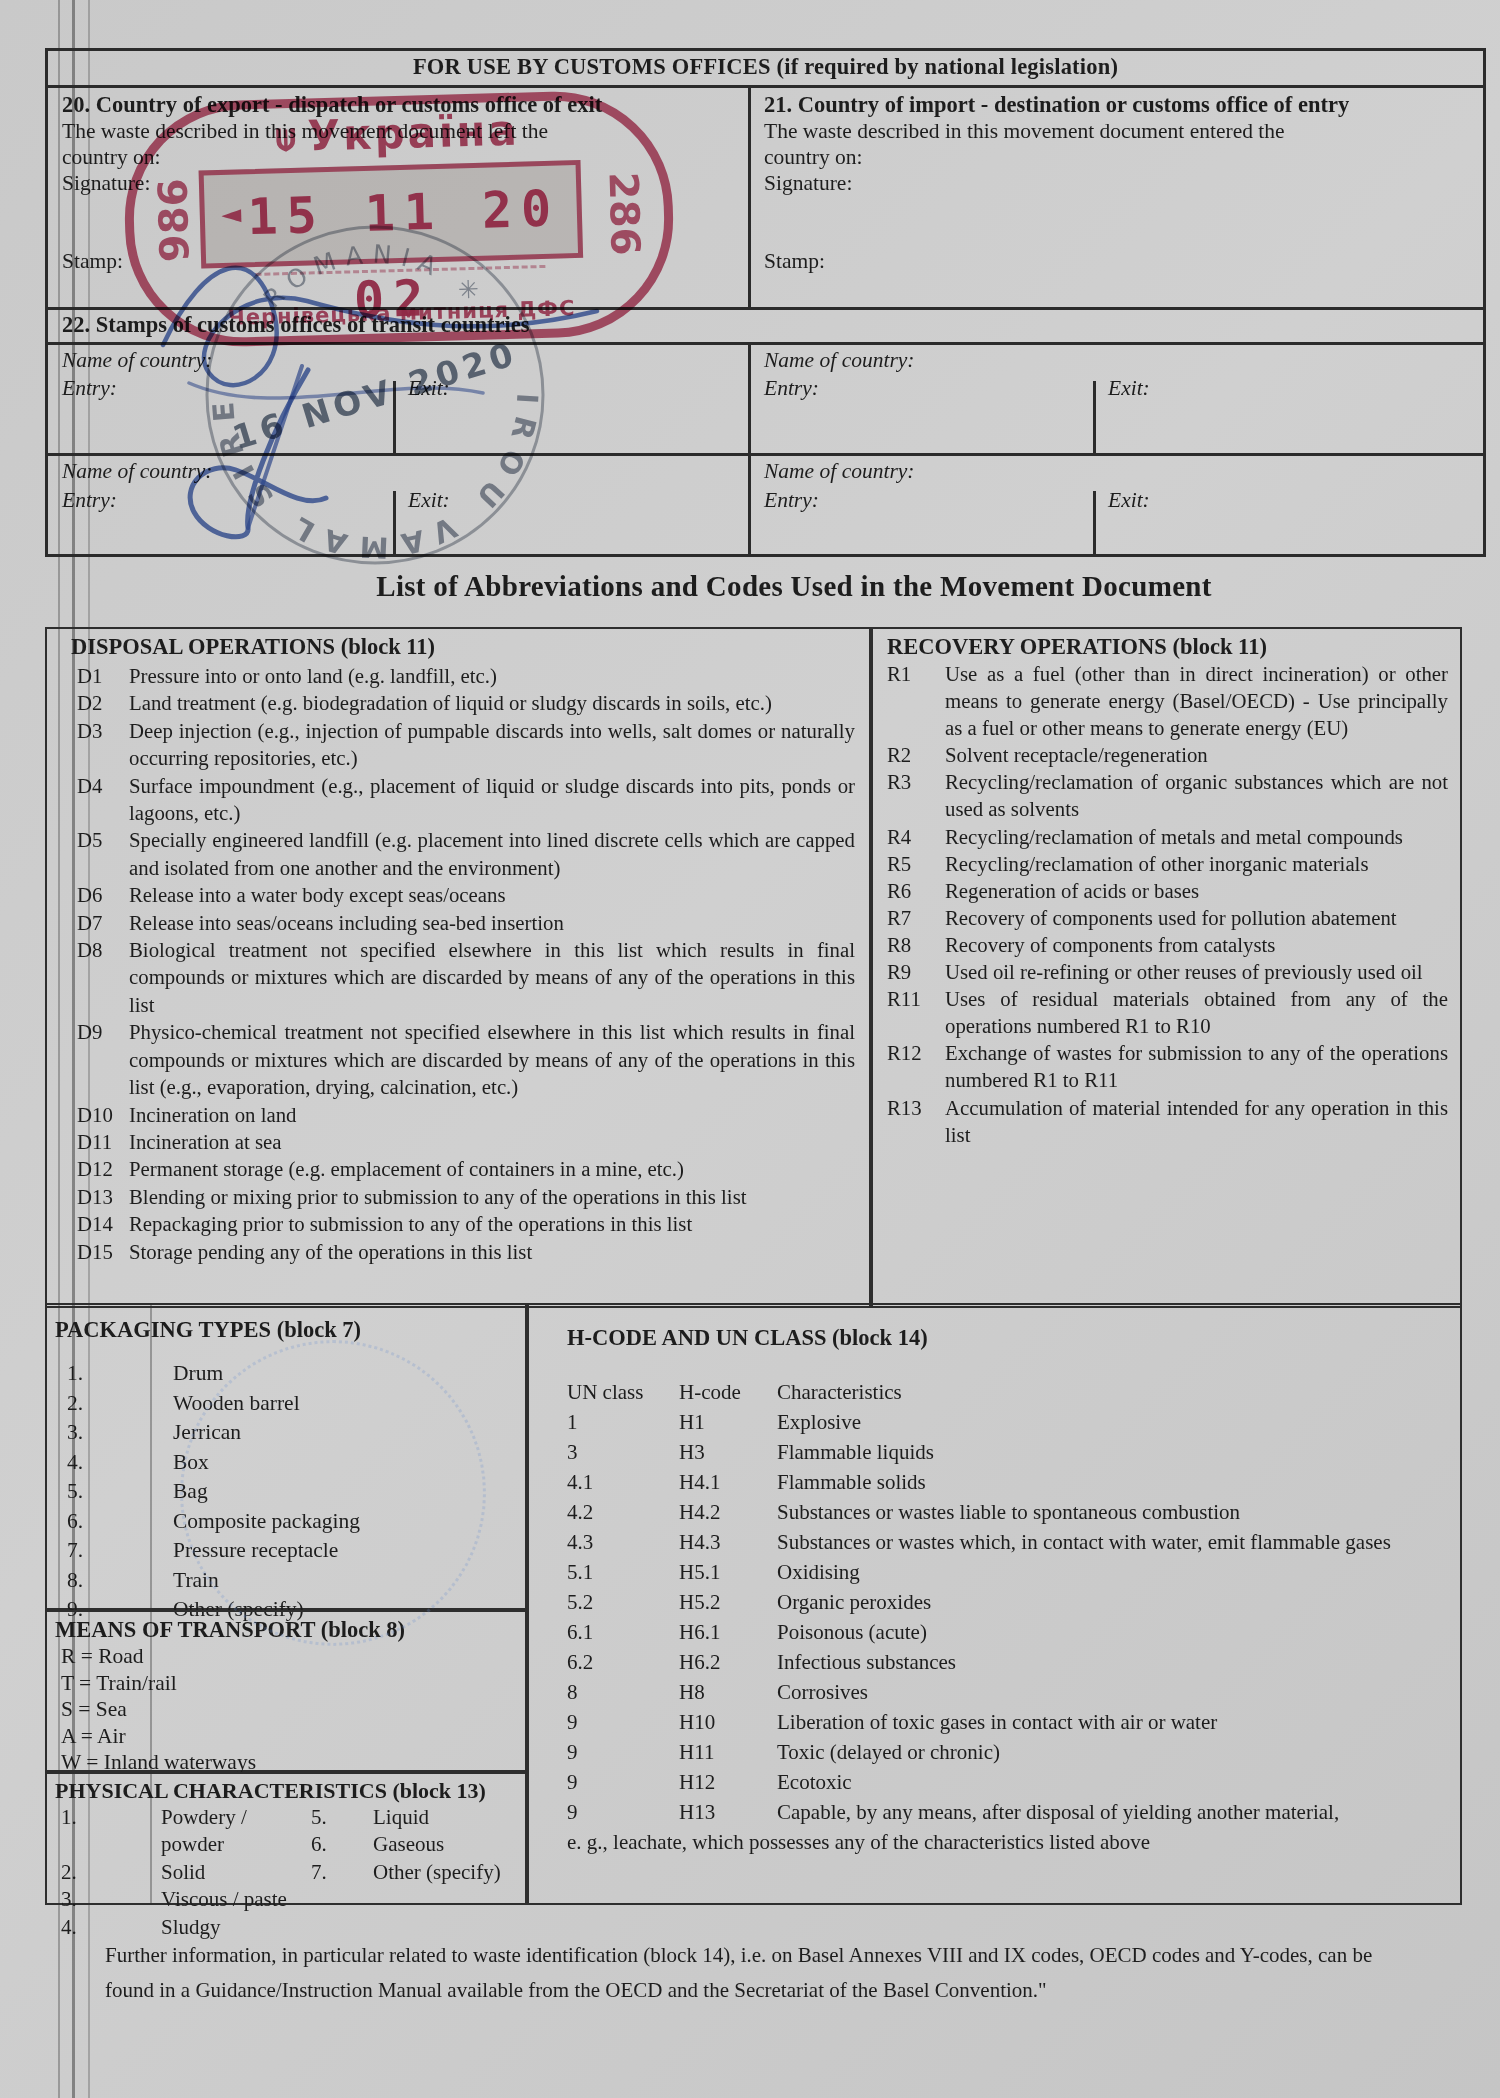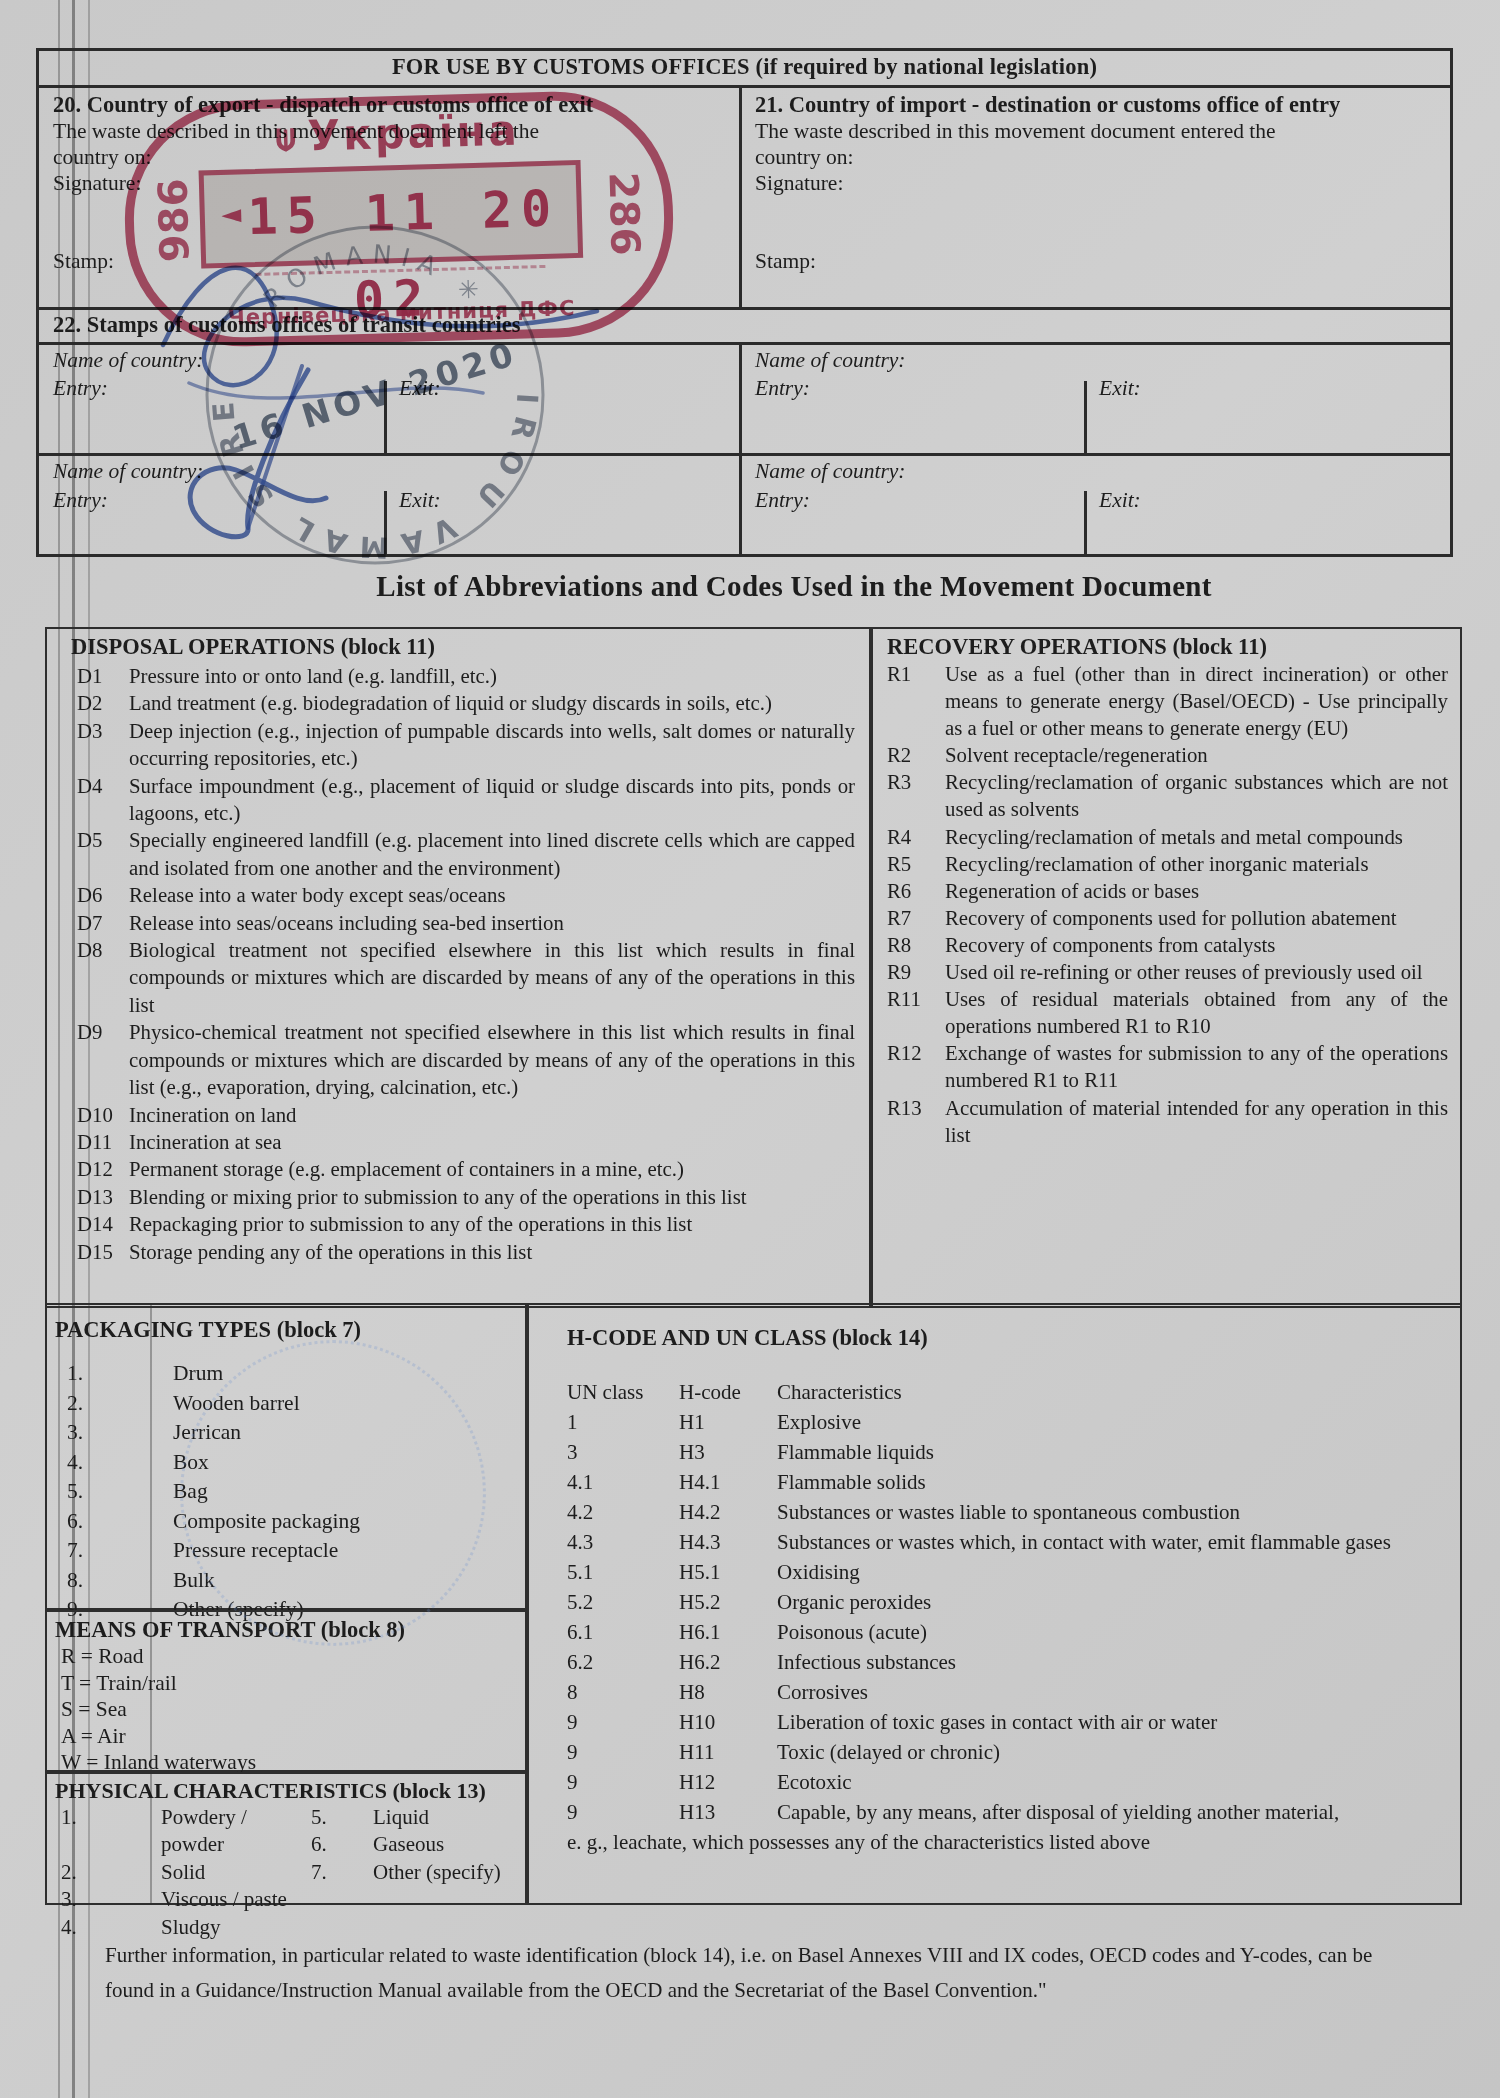--- a/index.html
+++ b/index.html
@@ -12,21 +12,21 @@
   .abs { position:absolute; }
 
   
   .fold { position:absolute; top:0; bottom:0; width:2px; background:rgba(45,45,45,.32); }
   .fold.f1 { left:58px; }
   .fold.f2 { left:72px; width:2.5px; background:rgba(40,40,40,.45); }
   .fold.f3 { left:88px; background:rgba(55,55,55,.28); }
   .fold.f4 { left:150px; top:1303px; bottom:auto; height:602px; background:rgba(55,55,55,.38); }
 
   
-  #toptable { left:36px; top:48px; width:1411px; height:503px; border:3px solid #2b2b2b; }
+  #toptable { left:45px; top:48px; width:1411px; height:503px; border:3px solid #2b2b2b;padding-left:24px; }
   .hl { position:absolute; left:0; right:0; height:2.5px; background:#2b2b2b; }
   .vl { position:absolute; width:2.5px; background:#2b2b2b; }
   .tt-header { position:absolute; top:3px; left:0; width:100%; text-align:center;
                font-weight:bold; font-size:22.5px; letter-spacing:.2px; }
   .cell-head { font-weight:bold; font-size:22.5px; line-height:27px; }
   .cell-line { font-size:21.5px; line-height:26px; }
   .lbl { position:absolute; font-size:21.5px;font-style:italic; }
 
   
   #export-stamp {
@@ -392,21 +392,21 @@
           <span class="p-txt">Composite packaging</span>
         </div>
 
         <div class="p-row">
           <span class="p-num">7.</span>
           <span class="p-txt">Pressure receptacle</span>
         </div>
 
         <div class="p-row">
           <span class="p-num">8.</span>
-          <span class="p-txt">Bulk</span>
+          <span class="p-txt">Train</span>
         </div>
 
         <div class="p-row">
           <span class="p-num">9.</span>
           <span class="p-txt">Other (specify)</span>
         </div>
       </div>
   </div>
 
   <div id="transport" class="codebox">

